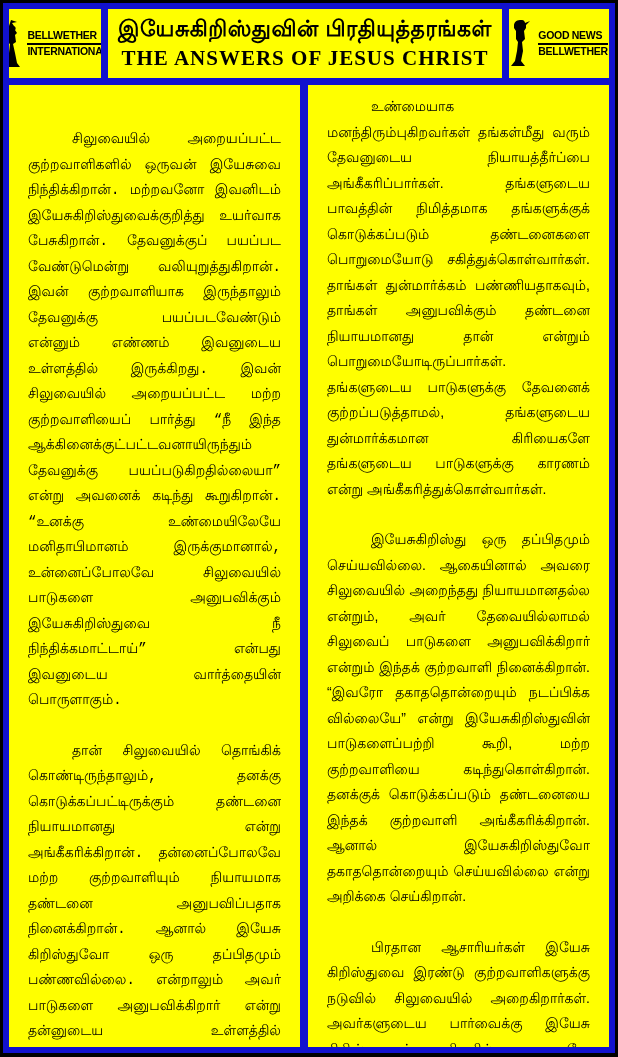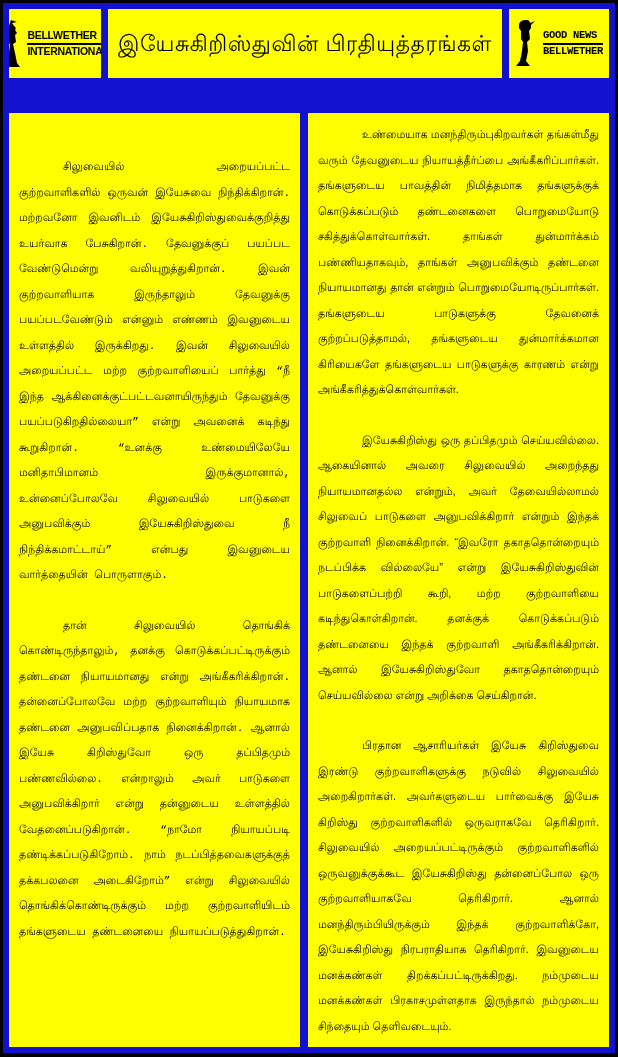--- a/index.html
+++ b/index.html
@@ -17,49 +17,48 @@
     padding:6px;
     display:flex;flex-direction:column;gap:7px;
   }
   .header-row{display:flex;gap:7px;flex:0 0 69px;height:69px;}
   .ybox{background:#ffff00;}
   .logo-box{
     flex:0 0 92px;
     display:flex;align-items:center;justify-content:center;gap:4px;
     overflow:hidden;
   }
-  .logo-box.right{flex:0 0 100px;font-family:Liberation Mono, monospace;}
+  .logo-box.right{flex:0 0 100px;}
   .logo-text{
     display:flex;flex-direction:column;
     font-weight:bold;font-size:10.5px;line-height:13px;
     letter-spacing:-0.3px;color:#000;white-space:nowrap;
   }
   .logo-line1{border-bottom:2px solid #000;padding-bottom:1px;}
   .title-box{
     flex:1;
     display:flex;flex-direction:column;align-items:center;justify-content:center;
     gap:6px;padding:4px 0;
   }
   .title-ta{
-    font-weight:normal;font-size:22px;line-height:24px;color:#000;
+    font-weight:bold;font-size:22px;line-height:24px;color:#000;
     letter-spacing:0.5px;
   }
   .title-en{
     font-family:"Liberation Serif", serif;
     font-weight:bold;font-size:21px;line-height:23px;color:#000;
     letter-spacing:1px;
   }
   .body-row{flex:1;display:flex;gap:8px;min-height:0;}
   .col{
     box-sizing:border-box;
-    padding:8px 10px;
-    font-size:11px;line-height:25.5px;
+    padding:8px 19px;
+    font-size:14px;line-height:25.5px;
     text-align:justify;color:#000;
     overflow:hidden;
-    margin-top:28px;
   }
   .col.left{flex:0 0 291px;padding-top:42px;font-family:Liberation Mono, monospace;}
   .col.right{flex:1;padding-top:9px;}
   .col p{margin:0 0 25px 0;text-indent:44px;}
   .figure-icon{flex:0 0 auto;display:block;}
 </style>
 </head>
 <body>
 
 <div class="sheet">
@@ -72,20 +71,21 @@
           <path fill="#000" d="M10 1 l6 2 -5 1 2 3 c2 1 2 3 1 4 l2 3 -2 2 1 7 -3 2 2 9 2 10 3 4 -16 0 3 -4 2 -10 1 -9 -3 -2 1 -7 -2 -2 2 -3 c-1 -1 -1 -3 1 -4 z"></path>
         </svg>
         <div class="logo-text">
           <span class="logo-line1">BELLWETHER</span>
           <span class="logo-line2">INTERNATIONAL</span>
         </div>
       </div>
 
       <div class="ybox title-box">
         <div class="title-ta">இயேசுகிறிஸ்துவின் பிரதியுத்தரங்கள்</div>
+        <div class="title-en">THE ANSWERS OF JESUS CHRIST</div>
       </div>
 
       <div class="ybox logo-box right">
         <svg class="figure-icon" width="24" height="50" viewBox="0 0 24 50" aria-hidden="true">
           <path fill="#000" d="M12 1 c2 0 3 2 3 3 l5 -2 -4 4 0 3 -2 3 1 8 -3 3 1 9 -2 10 4 5 -14 0 4 -5 2 -10 1 -9 -2 -3 0 -8 -2 -3 0 -3 c0 -2 2 -5 6 -5 z"></path>
         </svg>
         <div class="logo-text">
           <span class="logo-line1">GOOD NEWS</span>
           <span class="logo-line2">BELLWETHER</span>
         </div>

